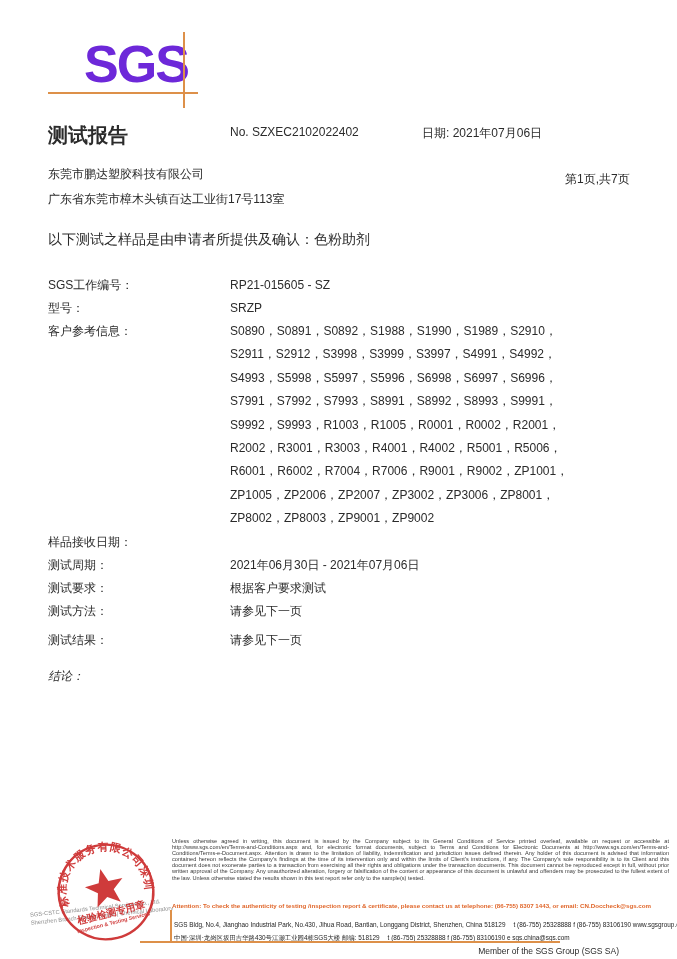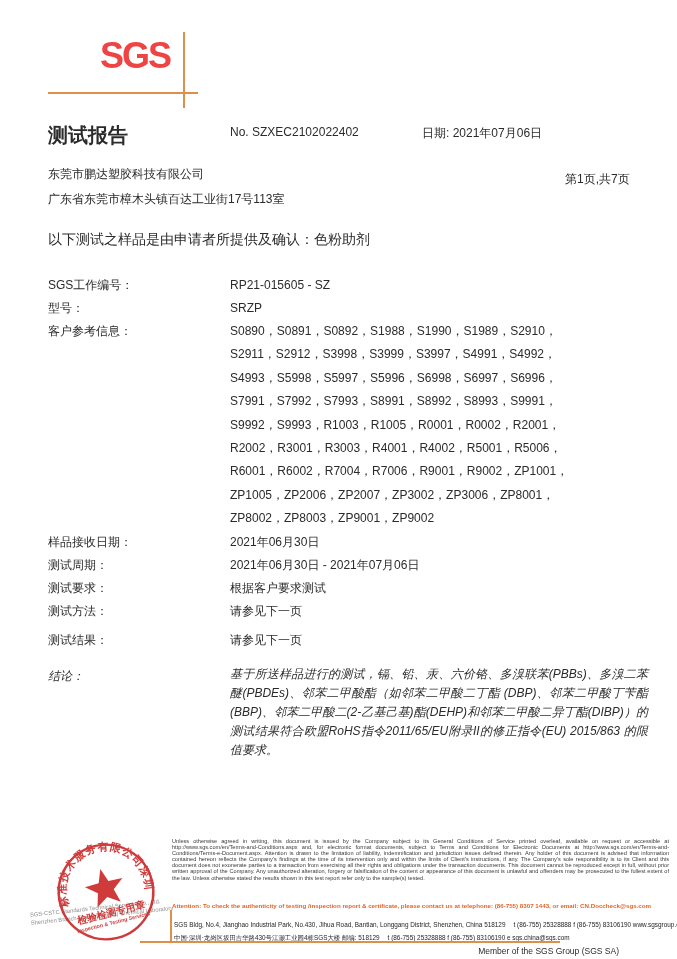--- a/index.html
+++ b/index.html
@@ -9,22 +9,22 @@
     font-family: "Liberation Sans", "DejaVu Sans", sans-serif;
     color: #2b2b2b;
     position: relative;
     overflow: hidden;
   }
   .page { position: absolute; inset: 0; background: #fff; }
 
   
   .logo-wrap { position: absolute; left: 48px; top: 26px; width: 160px; height: 90px; }
   .logo-text {
-    position: absolute; left: 52px; top: 12px;
-    font-size: 36px; font-weight: bold; color: #ef4444;
+    position: absolute; left: 36px; top: 12px;
+    font-size: 52px; font-weight: bold; color: #6d28d9;
     letter-spacing: -2px; line-height: 1;
   }
   .logo-hline { position: absolute; left: 0; top: 66px; width: 150px; height: 2px; background: #dd9049; }
   .logo-vline { position: absolute; left: 135px; top: 6px; width: 2px; height: 76px; background: #dd9049; }
 
   
   .header-row { position: absolute; left: 48px; top: 122px; width: 600px; height: 22px; }
   .report-title { position: absolute; left: 0; top: 0; font-size: 20px; font-weight: bold; }
   .report-no { position: absolute; left: 182px; top: 3px; font-size: 12px; }
   .report-date { position: absolute; left: 374px; top: 3px; font-size: 12px; }
@@ -116,41 +116,39 @@
         <div>S7991，S7992，S7993，S8991，S8992，S8993，S9991，</div>
         <div>S9992，S9993，R1003，R1005，R0001，R0002，R2001，</div>
         <div>R2002，R3001，R3003，R4001，R4002，R5001，R5006，</div>
         <div>R6001，R6002，R7004，R7006，R9001，R9002，ZP1001，</div>
         <div>ZP1005，ZP2006，ZP2007，ZP3002，ZP3006，ZP8001，</div>
         <div>ZP8002，ZP8003，ZP9001，ZP9002</div>
       </div>
     </div>
     <div class="row">
       <div class="lbl">样品接收日期：</div>
-      <div class="val">2021年06月30日</div>
     </div>
     <div class="row">
       <div class="lbl">测试周期：</div>
       <div class="val">2021年06月30日 - 2021年07月06日</div>
     </div>
     <div class="row">
       <div class="lbl">测试要求：</div>
       <div class="val">根据客户要求测试</div>
     </div>
     <div class="row">
       <div class="lbl">测试方法：</div>
       <div class="val">请参见下一页</div>
     </div>
     <div class="row gap-sm">
       <div class="lbl">测试结果：</div>
       <div class="val">请参见下一页</div>
     </div>
     <div class="row gap-md conclusion">
       <div class="lbl">结论：</div>
-      <div class="val">基于所送样品进行的测试，镉、铅、汞、六价铬、多溴联苯(PBBs)、多溴二苯醚(PBDEs)、邻苯二甲酸酯（如邻苯二甲酸二丁酯 (DBP)、邻苯二甲酸丁苄酯(BBP)、邻苯二甲酸二(2-乙基己基)酯(DEHP)和邻苯二甲酸二异丁酯(DIBP)）的测试结果符合欧盟RoHS指令2011/65/EU附录II的修正指令(EU) 2015/863 的限值要求。</div>
     </div>
   </div>
 
   <div class="footer">
 
     <div class="stamp-block">
       <div class="org-lines">
         <div>SGS-CSTC Standards Technical Services Co., Ltd.</div>
         <div>Shenzhen Branch Testing Center | Chemical Laboratory</div>
       </div>

